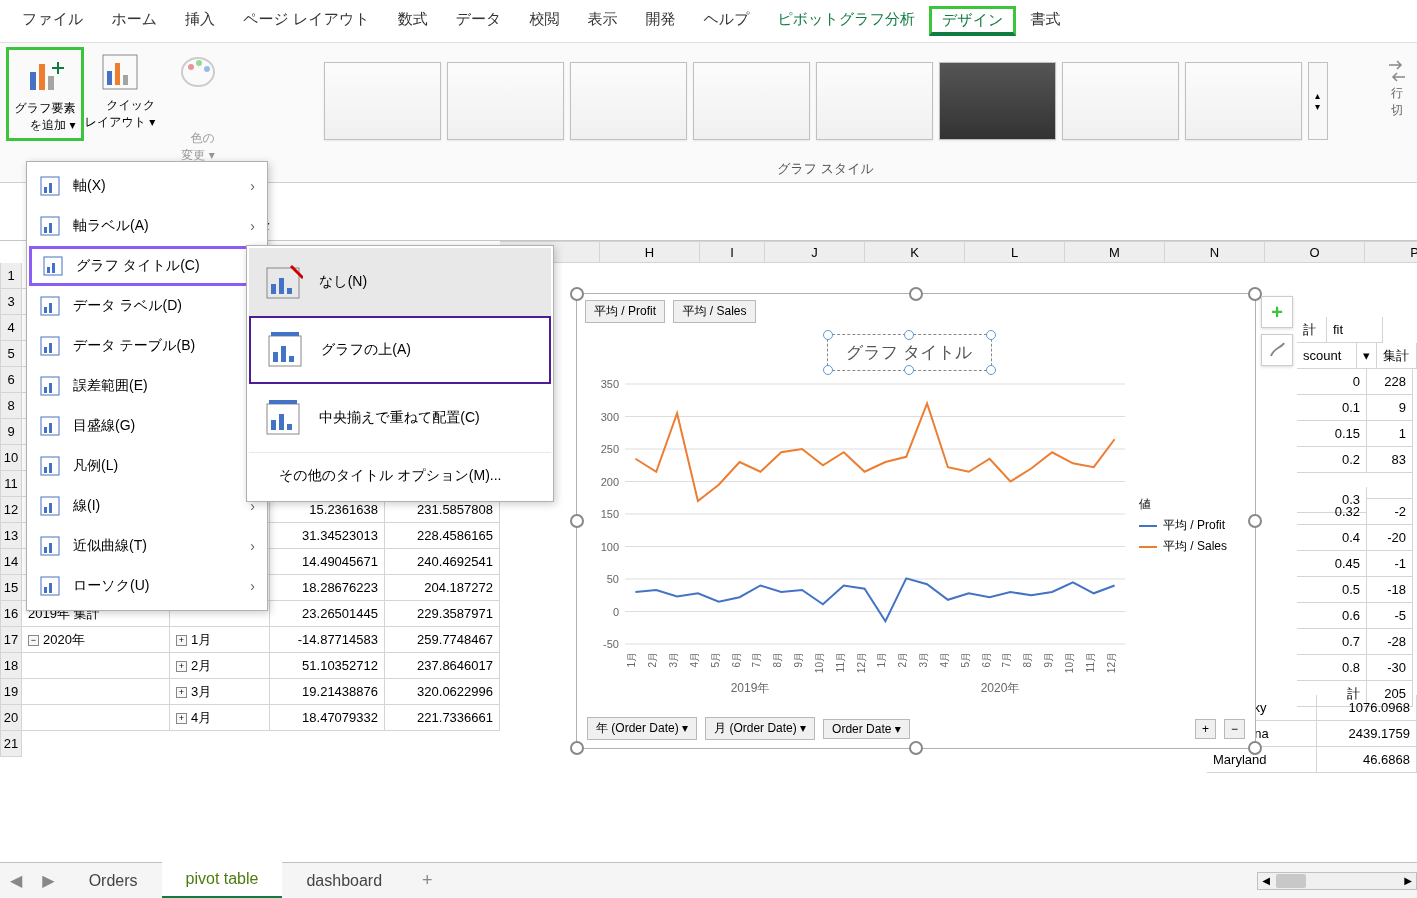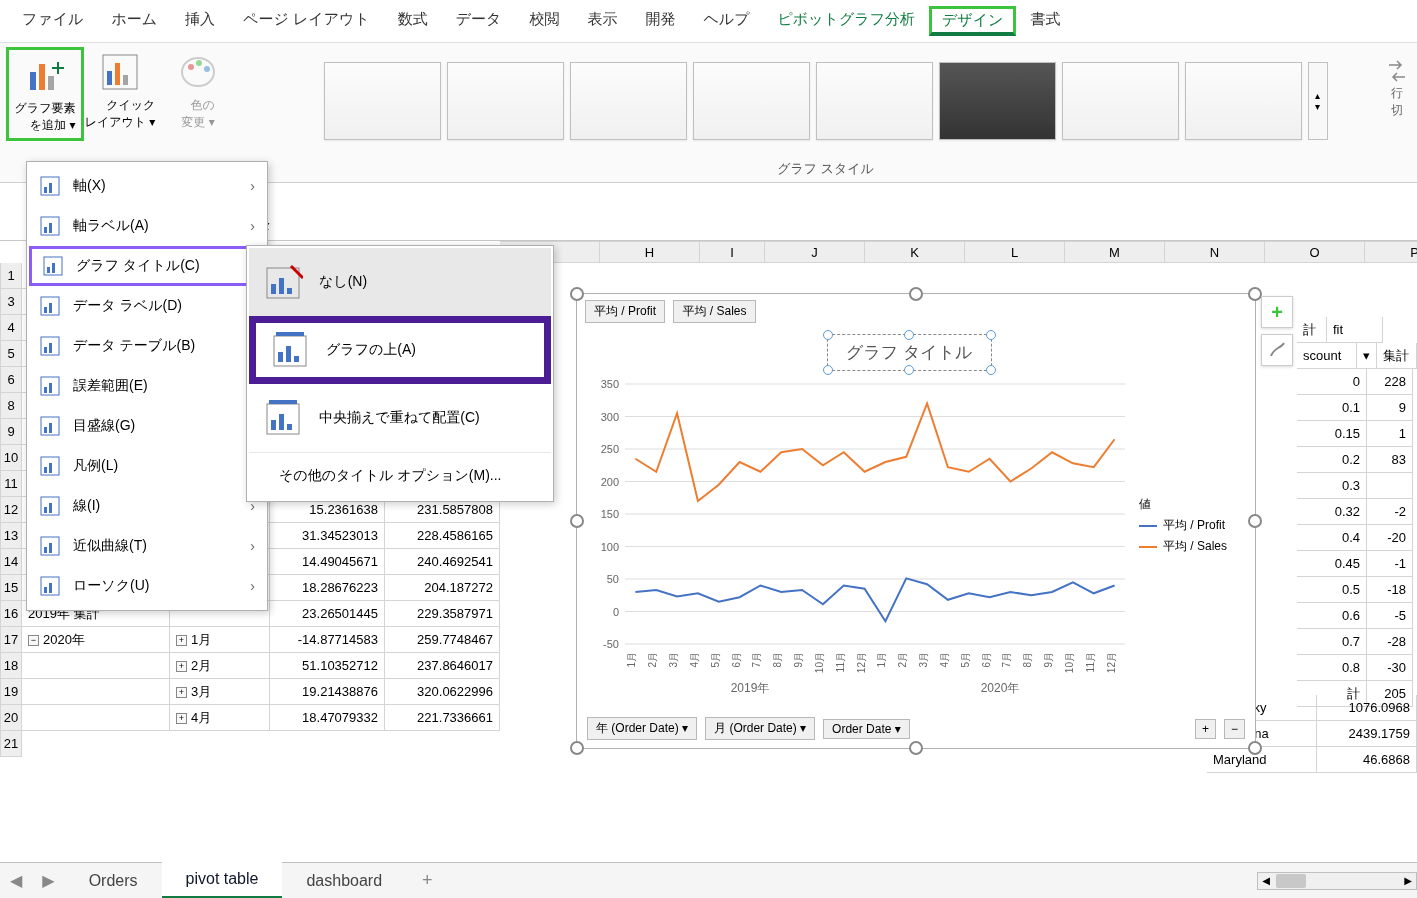--- a/index.html
+++ b/index.html
@@ -32,21 +32,21 @@
     
     .dropdown1 { position: absolute; left: 26px; top: 161px; width: 242px; background: #fff; border: 1px solid #b0b0b0; box-shadow: 2px 2px 8px rgba(0,0,0,0.2); z-index: 100; padding: 4px 2px; }
     .dd-item { display: flex; align-items: center; height: 40px; padding: 0 10px; cursor: pointer; position: relative; font-size: 14px; }
     .dd-item .dd-icon { width: 22px; height: 22px; margin-right: 12px; display: inline-flex; }
     .dd-item .chevron { margin-left: auto; font-size: 14px; color: #666; }
     .dd-item.hl { border: 3px solid #8b5cf6; }
     
     .dropdown2 { position: absolute; left: 246px; top: 245px; width: 308px; background: #fff; border: 1px solid #b0b0b0; box-shadow: 2px 2px 8px rgba(0,0,0,0.2); z-index: 101; padding: 2px; }
     .dd2-item { display: flex; align-items: center; height: 68px; padding: 0 14px; cursor: pointer; font-size: 14px; }
     .dd2-item.sel { background: #e8e8e8; }
-    .dd2-item.hl { border: 7px solid #4c1d95; }
+    .dd2-item.hl { border: 2px solid #4c1d95; }
     .dd2-item .dd2-icon { width: 40px; height: 40px; margin-right: 16px; display: inline-flex; justify-content: center; align-items: center; }
     .dd2-more { padding: 14px 30px; font-size: 14px; border-top: 1px solid #e8e8e8; cursor: pointer; }
     
     
     .grid-area { position: relative; height: 574px; }
     .col-headers { display: flex; position: absolute; left: 20px; top: 0; height: 22px; background: #f3f3f3; z-index: 1; }
     .col-h { border: 1px solid #d4d4d4; border-left: none; text-align: center; font-size: 13px; line-height: 22px; height: 22px; background: #eee; }
     .row-headers { position: absolute; left: 0; top: 22px; width: 22px; }
     .row-h { height: 26px; border: 1px solid #d4d4d4; border-top: none; text-align: center; line-height: 26px; font-size: 13px; background: #eee; }
     .cells { position: absolute; left: 22px; top: 22px; }
@@ -68,21 +68,21 @@
     .legend-box { position: absolute; right: 10px; top: 200px; width: 110px; font-size: 12px; background: #fff; }
     .legend-item { display: flex; align-items: center; gap: 6px; padding: 2px 4px; }
     .legend-line { width: 18px; height: 2px; display: inline-block; }
     .bottom-fields { position: absolute; left: 8px; bottom: 6px; right: 8px; display: flex; gap: 4px; align-items: center; }
     .chart-side-btn { position: absolute; right: -38px; width: 32px; height: 32px; border: 1px solid #ccc; background: #fff; display: flex; justify-content: center; align-items: center; box-shadow: 0 1px 3px rgba(0,0,0,0.15); font-size: 20px; color: #3cc43c; font-weight: bold; }
 
     
     .sheet-tabs { position: absolute; left: 0; bottom: 0; right: 0; height: 36px; border-top: 1px solid #c0c0c0; display: flex; align-items: center; background: #f5f5f5; }
     .nav-arrows { padding: 0 10px; display: flex; gap: 20px; font-size: 16px; color: #888; }
     .tab { padding: 8px 24px; font-size: 16px; cursor: pointer; color: #444; }
-    .tab.active { border-bottom: 3px solid #107c41; color: #0f172a; background: #fff; }
+    .tab.active { border-bottom: 3px solid #107c41; color: #4d7c0f; background: #fff; }
     .tab-add { padding: 8px 16px; font-size: 18px; color: #888; cursor: pointer; }
     .hscroll { margin-left: auto; width: 160px; height: 18px; display: flex; align-items: center; border: 1px solid #c0c0c0; background: #f0f0f0; }
     .hscroll-arrow { width: 16px; text-align: center; font-size: 10px; }
     .hscroll-thumb { width: 30px; height: 14px; background: #c8c8c8; margin-left: 2px; border-radius: 2px; }
   </style>
 </head>
 <body>
 
 <div class="menu-bar">
   <div class="menu-item">ファイル</div>
@@ -124,21 +124,21 @@
               <rect x="16" y="12" width="5" height="22" fill="#ed7d31"></rect>
               <rect x="24" y="24" width="5" height="10" fill="#a5a5a5"></rect>
             </svg>
         </div>
         <span style="white-space:pre;">クイック
 レイアウト ▾</span>
       </div>
     </div>
   </div>
   <div class="ribbon-group">
-    <div class="ribbon-btn" style="width:60px;opacity:0.4;">
+    <div class="ribbon-btn" style="width:60px;opacity:0.4;gap:33px;">
       <div class="icon-large">
         <svg width="42" height="42" viewBox="0 0 42 42">
             <ellipse cx="21" cy="21" rx="16" ry="14" fill="none" stroke="#888" stroke-width="2"></ellipse>
             <circle cx="14" cy="16" r="3" fill="#c00"></circle>
             <circle cx="22" cy="12" r="3" fill="#0a0"></circle>
             <circle cx="30" cy="18" r="3" fill="#06c"></circle>
           </svg>
       </div>
       <span style="white-space:pre;">色の
 変更 ▾</span>
@@ -510,21 +510,21 @@
       </div>
       <div class="row">
         <div class="cell r" style="width:70px;">0.15</div>
         <div class="cell r" style="width:46px;">1</div>
       </div>
       <div class="row">
         <div class="cell r" style="width:70px;">0.2</div>
         <div class="cell r" style="width:46px;">83</div>
       </div>
       <div class="row">
-        <div class="cell r" style="width:70px;">0.3</div>
+        <div class="cell r" style="width:70px;margin-top:14px;">0.3</div>
         <div class="cell r" style="width:46px;"></div>
       </div>
       <div class="row">
         <div class="cell r" style="width:70px;">0.32</div>
         <div class="cell r" style="width:46px;">-2</div>
       </div>
       <div class="row">
         <div class="cell r" style="width:70px;">0.4</div>
         <div class="cell r" style="width:46px;">-20</div>
       </div>

